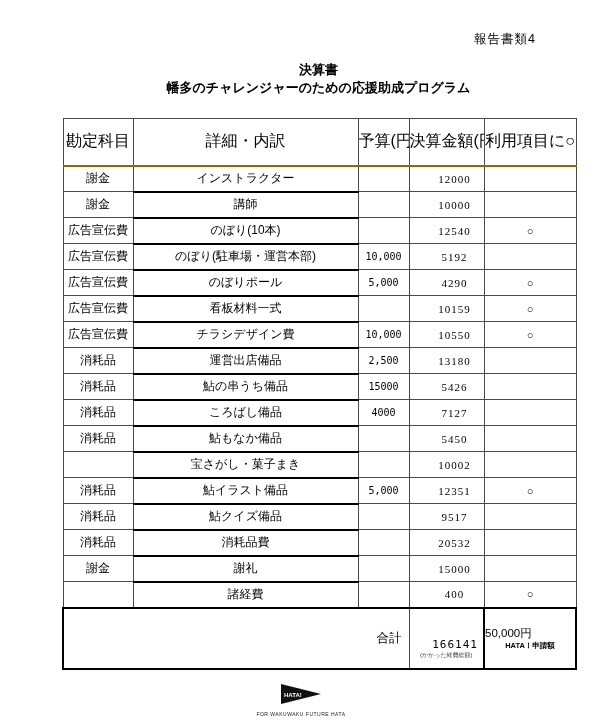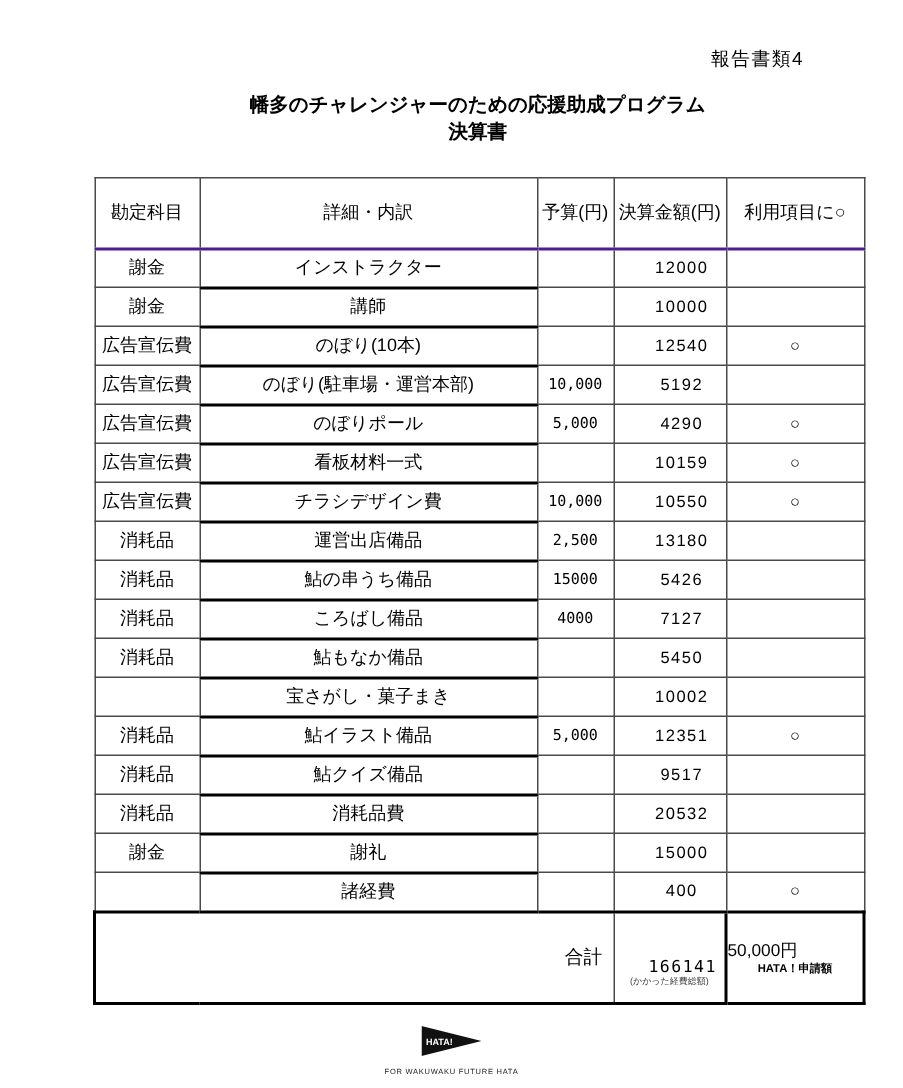--- a/index.html
+++ b/index.html
@@ -9,49 +9,49 @@
   }
   .doc-label { position:absolute; top:31px; right:66px; font-size:12.5px; letter-spacing:1px; }
   .titles { position:absolute; top:61px; left:62px; width:513px; text-align:center;
             font-weight:bold; font-size:13px; line-height:18px; }
   table.report {
     position:absolute; top:118px; left:62px; width:513px;
     border-collapse:collapse; table-layout:fixed;
   }
   th, td { border:1px solid #4a4a4a; padding:0; overflow:hidden; }
   thead th {
-    height:47px; font-size:12px; font-weight:normal; text-align:center;
-    vertical-align:middle; white-space:nowrap; border-bottom:2px solid #4c1d95;
+    height:47px; font-size:16px; font-weight:normal; text-align:center;
+    vertical-align:middle; white-space:nowrap; border-bottom:2px solid #a16207;
   }
   tbody td { height:26px; font-size:12px; text-align:center; vertical-align:middle; white-space:nowrap; }
   td.c-detail { border-bottom:2px solid #000;margin-top:48px; }
   td.c-budget { font-family:"DejaVu Sans Mono", monospace; font-size:10px; }
-  td.c-amount { font-family:Liberation Sans, sans-serif; font-size:11px; letter-spacing:1px;padding-left:16px; }
+  td.c-amount { font-family:Liberation Serif, serif; font-size:11px; letter-spacing:1px;padding-left:16px; }
   td.c-used   { font-size:11px; }
   tfoot td { border-top:2px solid #000; border-bottom:2px solid #000; height:61px; vertical-align:middle; }
   .total-label-cell { border-left:2px solid #000; text-align:right; padding-right:7px; font-size:12.5px; }
   .total-amount-cell { vertical-align:bottom; padding-bottom:9px; }
   .total-amount { font-family:"DejaVu Sans Mono", monospace; font-size:11px; letter-spacing:1px;
                   text-align:right; padding-right:5px; }
   .amount-note { font-size:6px; color:#3a3a3a; text-align:center; line-height:8px; }
   .grant-cell { border:2px solid #000; }
   .grant-amount { font-size:11.5px; text-align:left; padding-right:10px; }
   .grant-note { font-size:7.5px; font-weight:bold; text-align:center; line-height:10px; }
   .footer { position:absolute; top:683px; left:0; width:602px; text-align:center; }
   .flag-wrap { display:inline-block; }
   .tagline { font-size:5px; letter-spacing:0.5px; color:#1a1a1a; margin-top:2px; }
 </style>
 </head>
 <body>
 
 <div class="doc-label">報告書類4</div>
 
 <div class="titles">
+  <div>決算書</div>
   <div>幡多のチャレンジャーのための応援助成プログラム</div>
-  <div>決算書</div>
 </div>
 
 <table class="report">
   <colgroup>
     <col style="width:70px">
       <col style="width:225px">
       <col style="width:51px">
     <col style="width:75px">
       <col style="width:92px">
   </colgroup>

